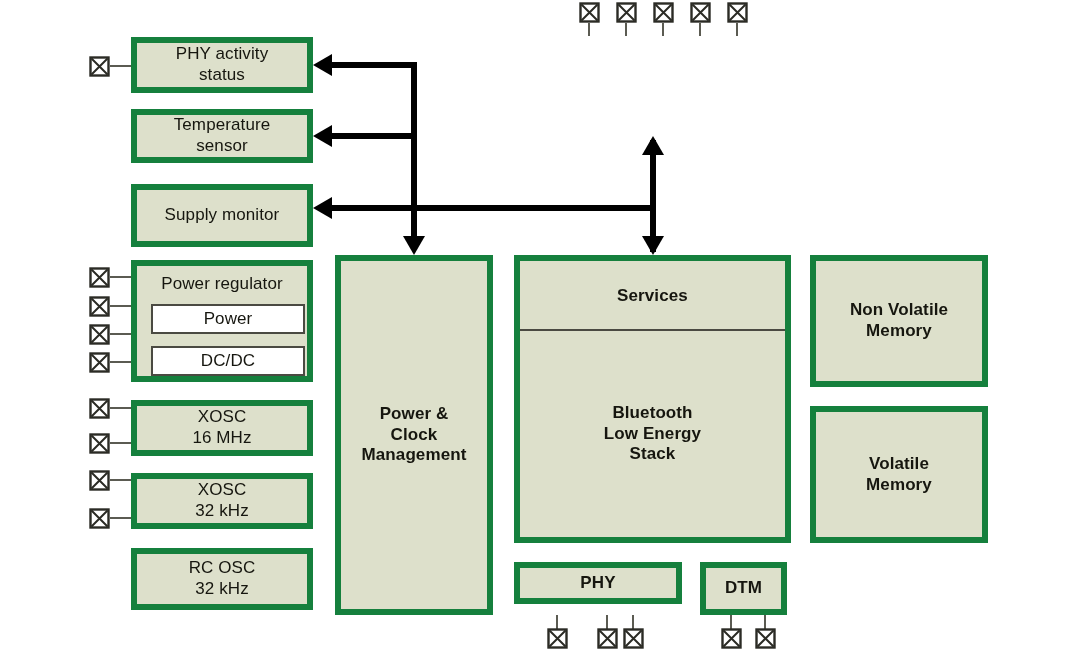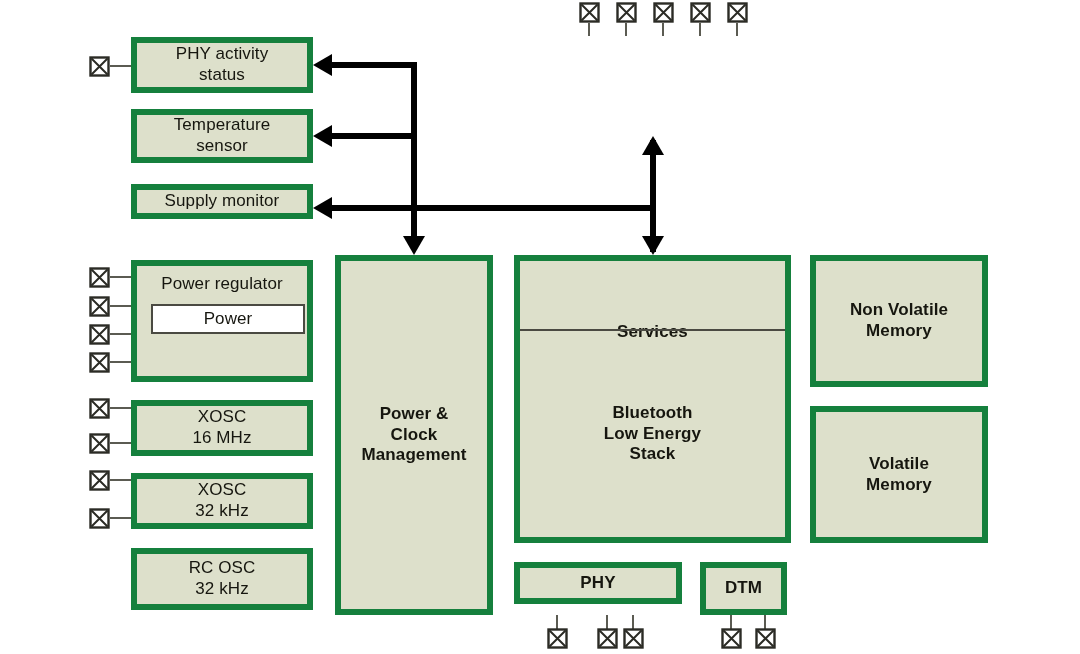--- a/index.html
+++ b/index.html
@@ -33,21 +33,21 @@
     box-sizing:border-box;
     background:#ffffff;
     border:2px solid #4a4a42;
     display:flex;align-items:center;justify-content:center;
     color:#16160f;font-size:17px;
   }
   
   .svc-label{
     position:absolute;left:0;right:0;top:0;
     display:flex;align-items:center;justify-content:center;
-    font-weight:bold;font-size:17px;color:#16160f;margin-top:36px;
+    font-weight:bold;font-size:17px;color:#16160f;
   }
   .svc-div{
     position:absolute;left:0;right:0;
     border-top:2px solid #4a4a42;
   }
   .ble-label{
     position:absolute;left:0;right:0;
     display:flex;flex-direction:column;align-items:center;justify-content:center;
     font-weight:bold;font-size:17px;color:#16160f;line-height:1.22;
   }
@@ -244,28 +244,31 @@
   <div class="blk" style="left:131px;top:37px;width:182px;height:56px;">
     <span class="ln">PHY activity</span>
     <span class="ln">status</span>
   </div>
 
   <div class="blk" style="left:131px;top:109px;width:182px;height:54px;">
     <span class="ln">Temperature</span>
     <span class="ln">sensor</span>
   </div>
 
-  <div class="blk" style="left:131px;top:184px;width:182px;height:35px;">
+  <div class="blk" style="left:131px;top:184px;width:182px;height:63px;">
     <span class="ln">Supply monitor</span>
   </div>
 
   <div class="blk" style="left:131px;top:260px;width:182px;height:122px;justify-content:flex-start;padding-top:8px;">
     <span class="ln">Power regulator</span>
     <div class="sub" style="left:14px;top:38px;width:154px;height:30px;">
       <span>Power</span>
+    </div>
+    <div class="sub" style="left:14px;top:80px;width:154px;height:30px;">
+      <span>DC/DC</span>
     </div>
   </div>
 
   <div class="blk" style="left:131px;top:400px;width:182px;height:56px;">
     <span class="ln">XOSC</span>
     <span class="ln">16 MHz</span>
   </div>
 
   <div class="blk" style="left:131px;top:473px;width:182px;height:56px;">
     <span class="ln">XOSC</span>

